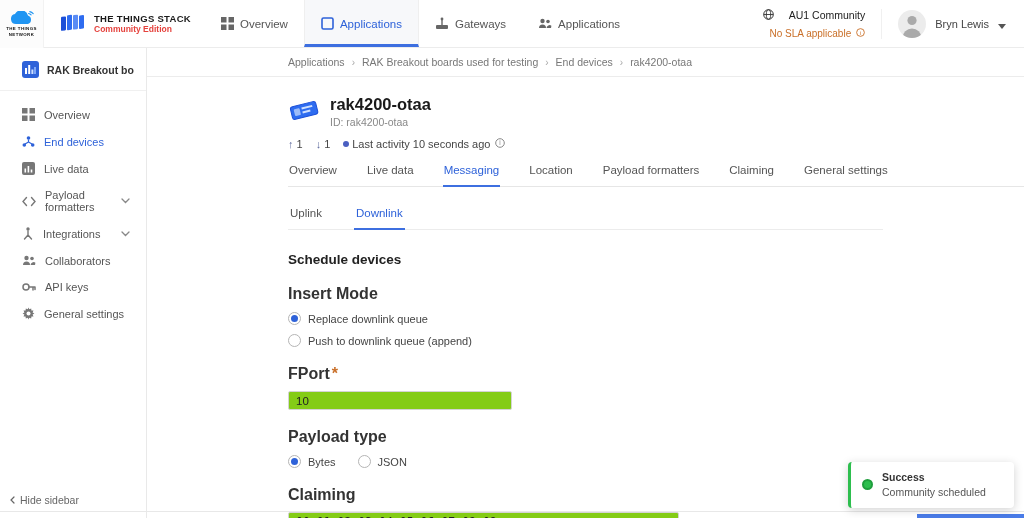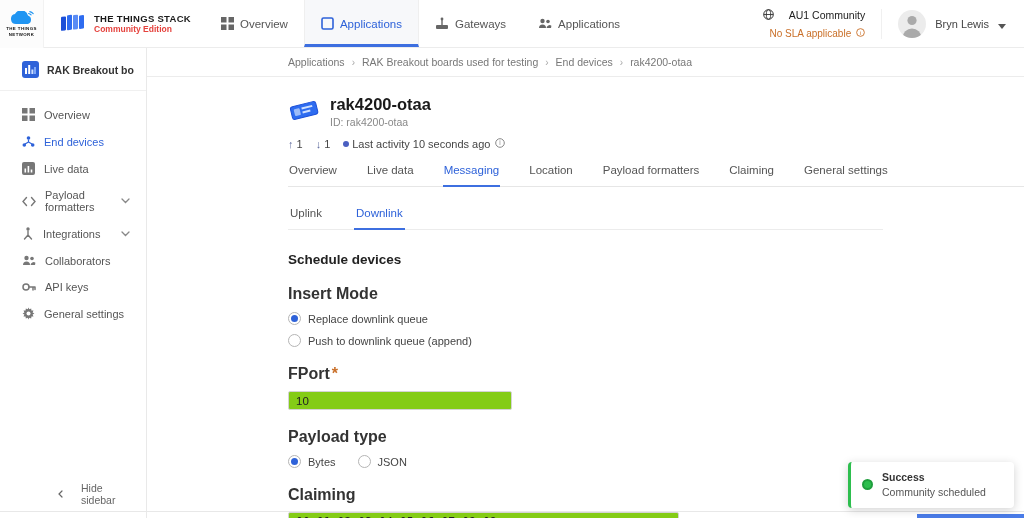--- a/index.html
+++ b/index.html
@@ -91,21 +91,21 @@
     display: flex; align-items: center; gap: 9px;
     padding: 7px 10px 7px 22px;
     font-size: 11px; color: #555; cursor: pointer;
   }
   .side-item svg { display: block; flex: none; }
   .side-item.active { color: #2e62d9; }
   .side-item .chev { margin-left: auto; margin-right: 6px; }
   .sidebar-footer {
     padding: 10px 10px 12px 10px;
     font-size: 10.5px; color: #666;
-    display: flex; align-items: center; gap: 18px; cursor: pointer; margin-left: 48px;
+    display: flex; align-items: center; gap: 5px; cursor: pointer;
   }
   
   .main { flex: 1; background: #fff; position: relative; }
   .breadcrumb {
     display: flex; align-items: center; gap: 7px;
     padding: 8px 0 8px 141px;
     font-size: 10.5px; color: #777;
     border-bottom: 1px solid #ececec;
   }
   .breadcrumb .crumb { cursor: pointer; }

